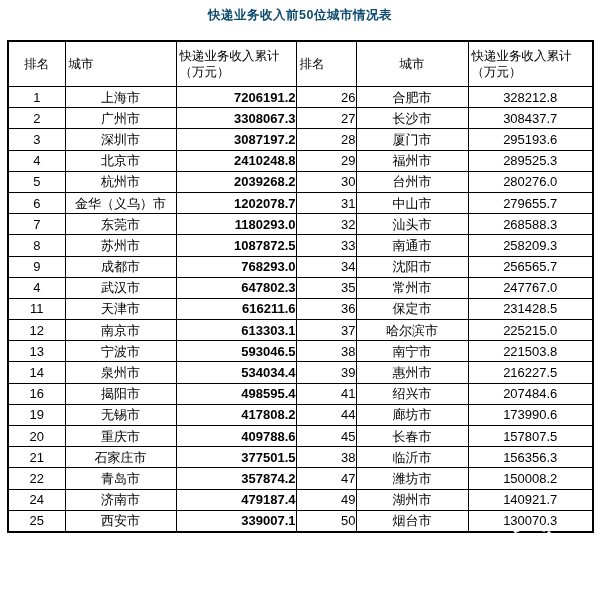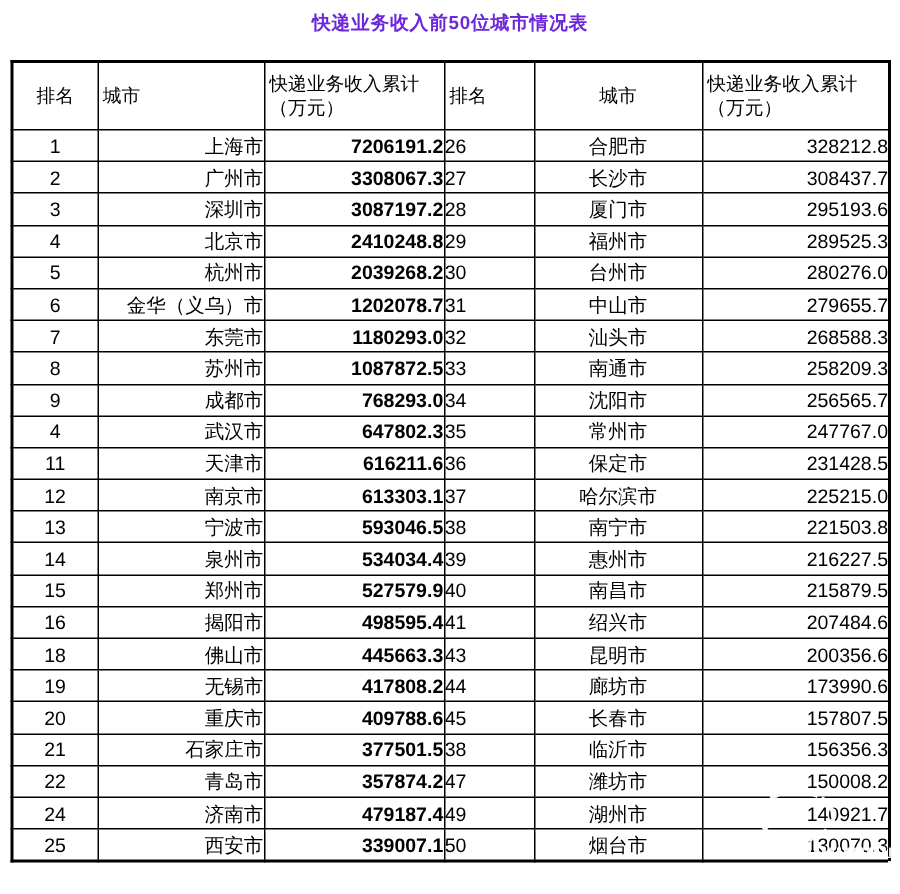--- a/index.html
+++ b/index.html
@@ -6,21 +6,21 @@
   body {
     width:600px; height:596px;
     background:#ffffff;
     font-family:"Liberation Sans", sans-serif;
     position:relative;
     overflow:hidden;
   }
   .page-title {
     position:absolute; top:7px; left:0; width:100%;
     text-align:center;
-    font-size:12.5px; font-weight:bold; color:#6d28d9;
+    font-size:12.5px; font-weight:bold; color:#0c4a6e;
     letter-spacing:0.5px;
   }
   table.rank-table {
     position:absolute; left:7px; top:40px;
     width:585px;
     border-collapse:collapse;
     table-layout:fixed;
     border:2px solid #000;
     font-size:13px; color:#000;
   }
@@ -34,25 +34,25 @@
   }
   .rank-table thead th {
     height:44px;
     font-weight:normal;
     font-size:12.5px;
     line-height:1.3;
   }
   .rank-table tbody td { height:20.2px; }
   
   .col-rank-l   { text-align:center; }
-  .col-city-l   { text-align:right;  padding-left:4px;margin-top:12px; }
+  .col-city-l   { text-align:center;  padding-left:4px;margin-top:12px; }
   .col-val-l    { text-align:right; padding-right:3px;font-weight:bold; }
-  .col-rank-r   { text-align:left;  padding-left:2px; }
+  .col-rank-r   { text-align:right;  padding-left:2px; }
   .col-city-r   { text-align:center; }
-  .col-val-r    { text-align:right; padding-right:3px; }
+  .col-val-r    { text-align:center; padding-right:3px; }
   th.h-left     { text-align:left; padding-left:3px; }
   th.h-center   { text-align:center; }
   
   .wm-ellipse {
     position:absolute; left:505px; top:526px;
     width:46px; height:30px;
     border:3px dashed #ffffff;
     border-radius:50%;
     opacity:0.95;
   }
@@ -200,44 +200,28 @@
       </tr>
       <tr>
         <td class="col-rank-l">14</td>
         <td class="col-city-l">泉州市</td>
         <td class="col-val-l">534034.4</td>
         <td class="col-rank-r">39</td>
         <td class="col-city-r">惠州市</td>
         <td class="col-val-r">216227.5</td>
       </tr>
       <tr>
-        <td class="col-rank-l">15</td>
-        <td class="col-city-l">郑州市</td>
-        <td class="col-val-l">527579.9</td>
-        <td class="col-rank-r">40</td>
-        <td class="col-city-r">南昌市</td>
-        <td class="col-val-r">215879.5</td>
-      </tr>
-      <tr>
         <td class="col-rank-l">16</td>
         <td class="col-city-l">揭阳市</td>
         <td class="col-val-l">498595.4</td>
         <td class="col-rank-r">41</td>
         <td class="col-city-r">绍兴市</td>
         <td class="col-val-r">207484.6</td>
       </tr>
       <tr>
-        <td class="col-rank-l">18</td>
-        <td class="col-city-l">佛山市</td>
-        <td class="col-val-l">445663.3</td>
-        <td class="col-rank-r">43</td>
-        <td class="col-city-r">昆明市</td>
-        <td class="col-val-r">200356.6</td>
-      </tr>
-      <tr>
         <td class="col-rank-l">19</td>
         <td class="col-city-l">无锡市</td>
         <td class="col-val-l">417808.2</td>
         <td class="col-rank-r">44</td>
         <td class="col-city-r">廊坊市</td>
         <td class="col-val-r">173990.6</td>
       </tr>
       <tr>
         <td class="col-rank-l">20</td>
         <td class="col-city-l">重庆市</td>

